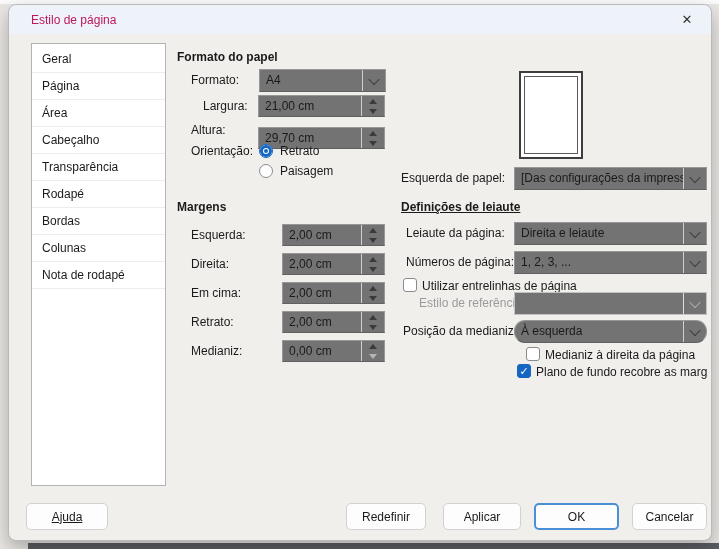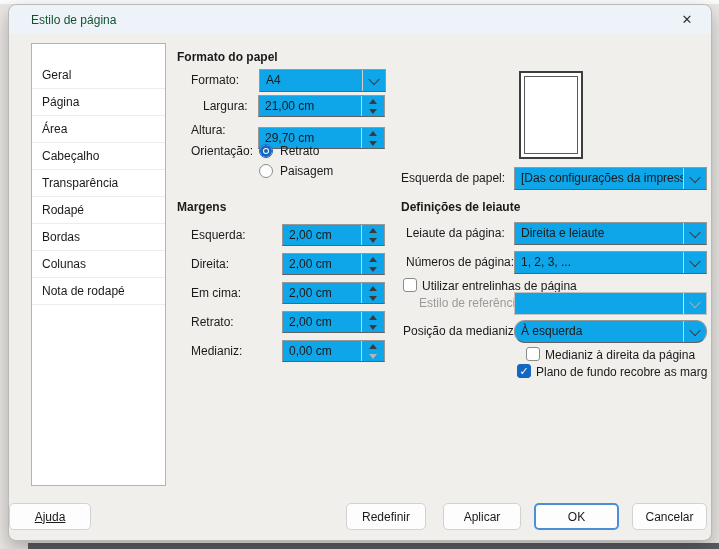--- a/index.html
+++ b/index.html
@@ -12,32 +12,32 @@
   .top-strip{position:absolute;left:0;top:0;right:0;height:4px;background:#fbfbfb;}
   .bottom-strip{position:absolute;left:28px;right:0;bottom:0;height:6px;background:#5b5e63;}
 
   .dlg{
     position:absolute;left:8px;top:4px;width:704px;height:537px;
     background:#f0efec;border:1px solid #b9b9b9;border-radius:8px;
     box-shadow:0 8px 20px rgba(0,0,0,.28);
     font-size:12px;color:#1a1a1a;overflow:hidden;box-sizing:border-box;
   }
   .titlebar{position:absolute;left:0;top:0;right:0;height:29px;background:#eef3f9;border-radius:8px 8px 0 0;}
-  .title{position:absolute;left:22px;top:8px;color:#14532d;white-space:nowrap;}
+  .title{position:absolute;left:22px;top:8px;color:#be185d;white-space:nowrap;}
   .close{position:absolute;right:8px;top:2px;width:32px;height:25px;display:flex;align-items:center;justify-content:center;font-size:13px;color:#333;cursor:default;}
 
   .listbox{position:absolute;left:22px;top:38px;width:135px;height:443px;background:#fff;border:1px solid #b3b3b3;box-sizing:border-box;overflow:hidden;}
   .li{height:26px;line-height:26px;padding-left:10px;border-bottom:1px solid #ececec;white-space:nowrap;overflow:hidden;}
-  .li:first-child{margin-top:18px;}
+  .li:first-child{margin-top:2px;}
 
   .h{position:absolute;font-weight:bold;white-space:nowrap;line-height:14px;}
   .lbl{position:absolute;white-space:nowrap;line-height:14px;}
   .lbl.dis{color:#9a9a9a;}
 
-  .field,.combo{position:absolute;display:flex;background:#0ea5e9;border:1px solid #979797;border-bottom-color:#616161;box-sizing:border-box;}
+  .field,.combo{position:absolute;display:flex;background:#737373;border:1px solid #979797;border-bottom-color:#616161;box-sizing:border-box;}
   .field .txt,.combo .txt{flex:1;padding:3px 0 0 6px;white-space:nowrap;overflow:hidden;}
   .spin{width:22px;border-left:1px solid #cfcfcf;display:flex;flex-direction:column;}
   .spin>div{flex:1;display:flex;align-items:center;justify-content:center;}
   .tri-up{width:0;height:0;border-left:4px solid transparent;border-right:4px solid transparent;border-bottom:5px solid #3a3a3a;}
   .tri-dn{width:0;height:0;border-left:4px solid transparent;border-right:4px solid transparent;border-top:5px solid #3a3a3a;}
   .tri-dn.dis{border-top-color:#b5b5b5;}
   .cbtn{width:22px;border-left:1px solid #cfcfcf;position:relative;}
   .chev{position:absolute;left:50%;top:50%;width:7px;height:7px;border-right:1.5px solid #3f3f3f;border-bottom:1.5px solid #3f3f3f;transform:translate(-50%,-68%) rotate(45deg);}
   .combo.dis{border-color:#c3c3c3;border-bottom-color:#c3c3c3;}
   .combo.dis .cbtn{border-left-color:#dedede;}
@@ -193,21 +193,21 @@
     <div class="spin">
       <div>
           <span class="tri-up"></span>
         </div>
       <div>
           <span class="tri-dn dis"></span>
         </div>
     </div>
   </div>
 
-  <div class="h" style="left:392px;top:195px;">Definições de leiaute</div>
+  <div class="h" style="left:392px;top:195px;text-decoration:underline;">Definições de leiaute</div>
 
   <div class="lbl" style="left:397px;top:221px;">Leiaute da página:</div>
   <div class="combo" style="left:505px;top:217px;width:193px;height:23px;">
     <div class="txt">Direita e leiaute</div>
     <div class="cbtn">
         <div class="chev"></div>
       </div>
   </div>
 
   <div class="lbl" style="left:397px;top:250px;">Números de página:</div>
@@ -236,19 +236,19 @@
         <div class="chev"></div>
       </div>
   </div>
 
   <div class="cb" style="left:517px;top:342px;"></div>
   <div class="lbl" style="left:536px;top:343px;">Medianiz à direita da página</div>
 
   <div class="cb on" style="left:508px;top:359px;"><span>✓</span></div>
   <div class="lbl" style="left:527px;top:360px;">Plano de fundo recobre as marg</div>
 
-  <div class="btn" style="left:0;width:82px;text-decoration:underline;">Ajuda</div>
+  <div class="btn" style="left:17px;width:82px;text-decoration:underline;">Ajuda</div>
   <div class="btn" style="left:434px;width:78px;">Aplicar</div>
   <div class="btn" style="left:337px;width:80px;">Redefinir</div>
   <div class="btn primary" style="left:525px;width:85px;">OK</div>
   <div class="btn" style="left:623px;width:75px;">Cancelar</div>
 
 </div>
 
 </body></html>

